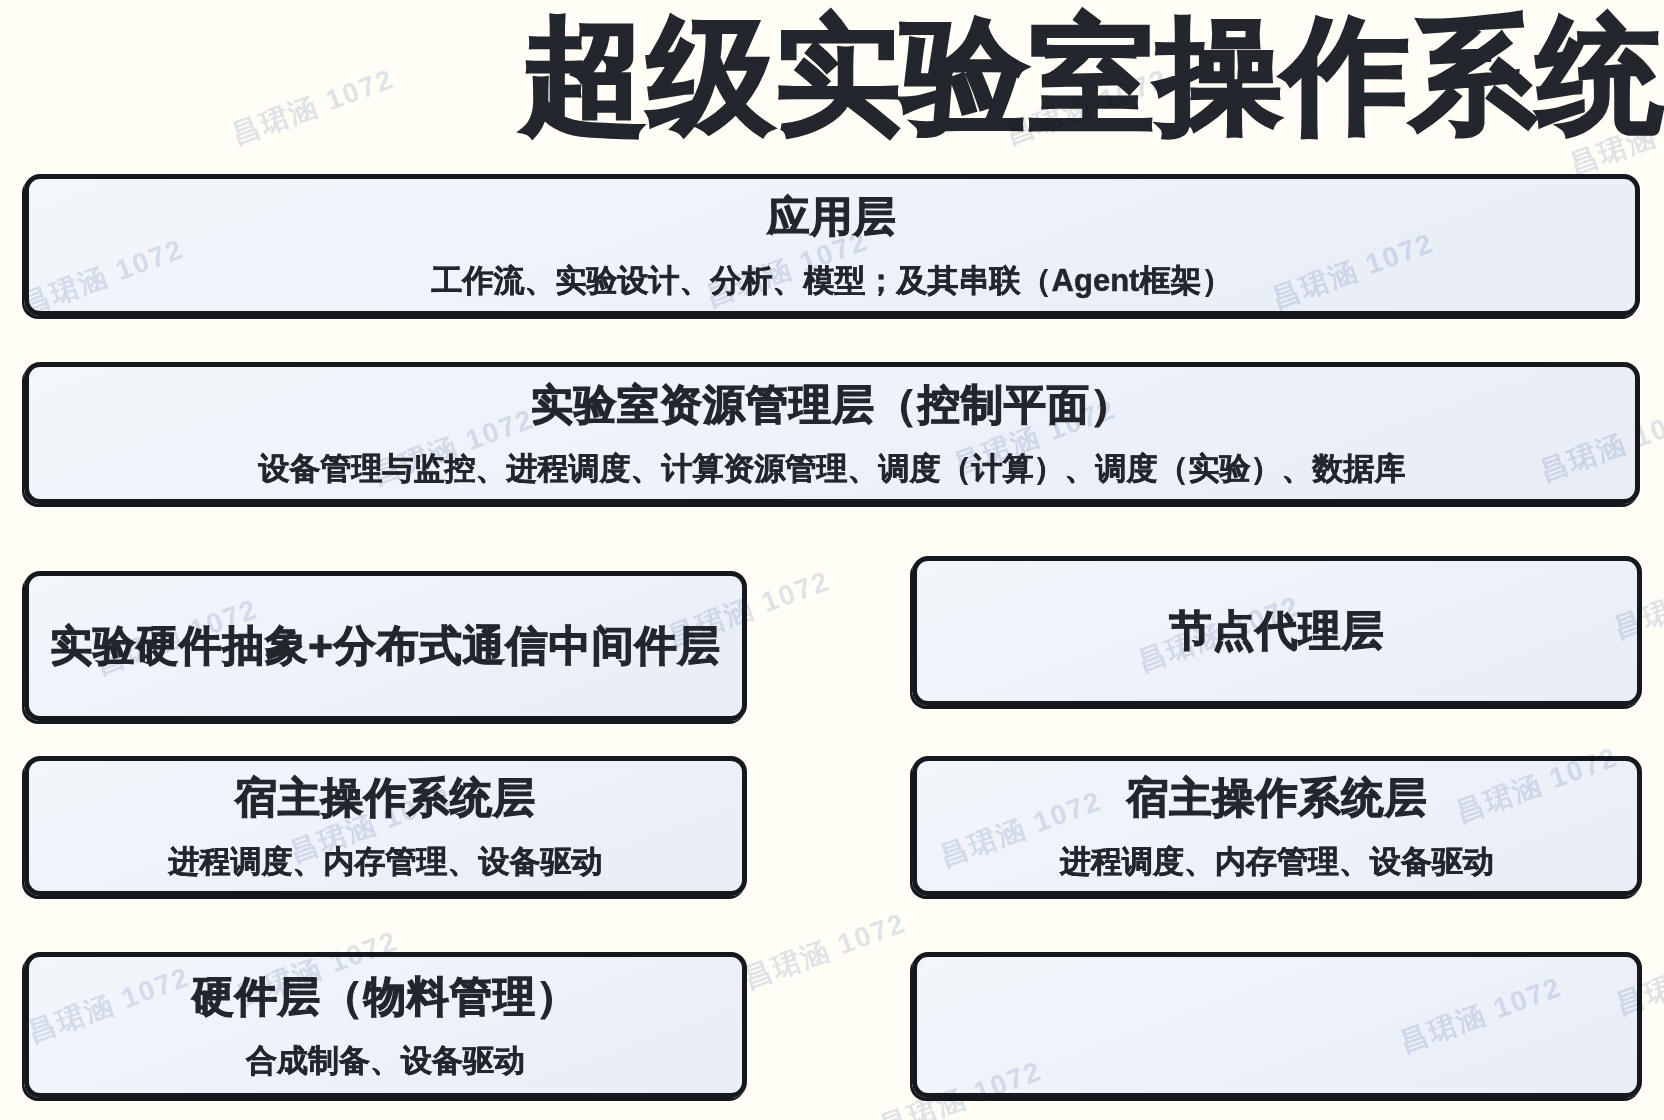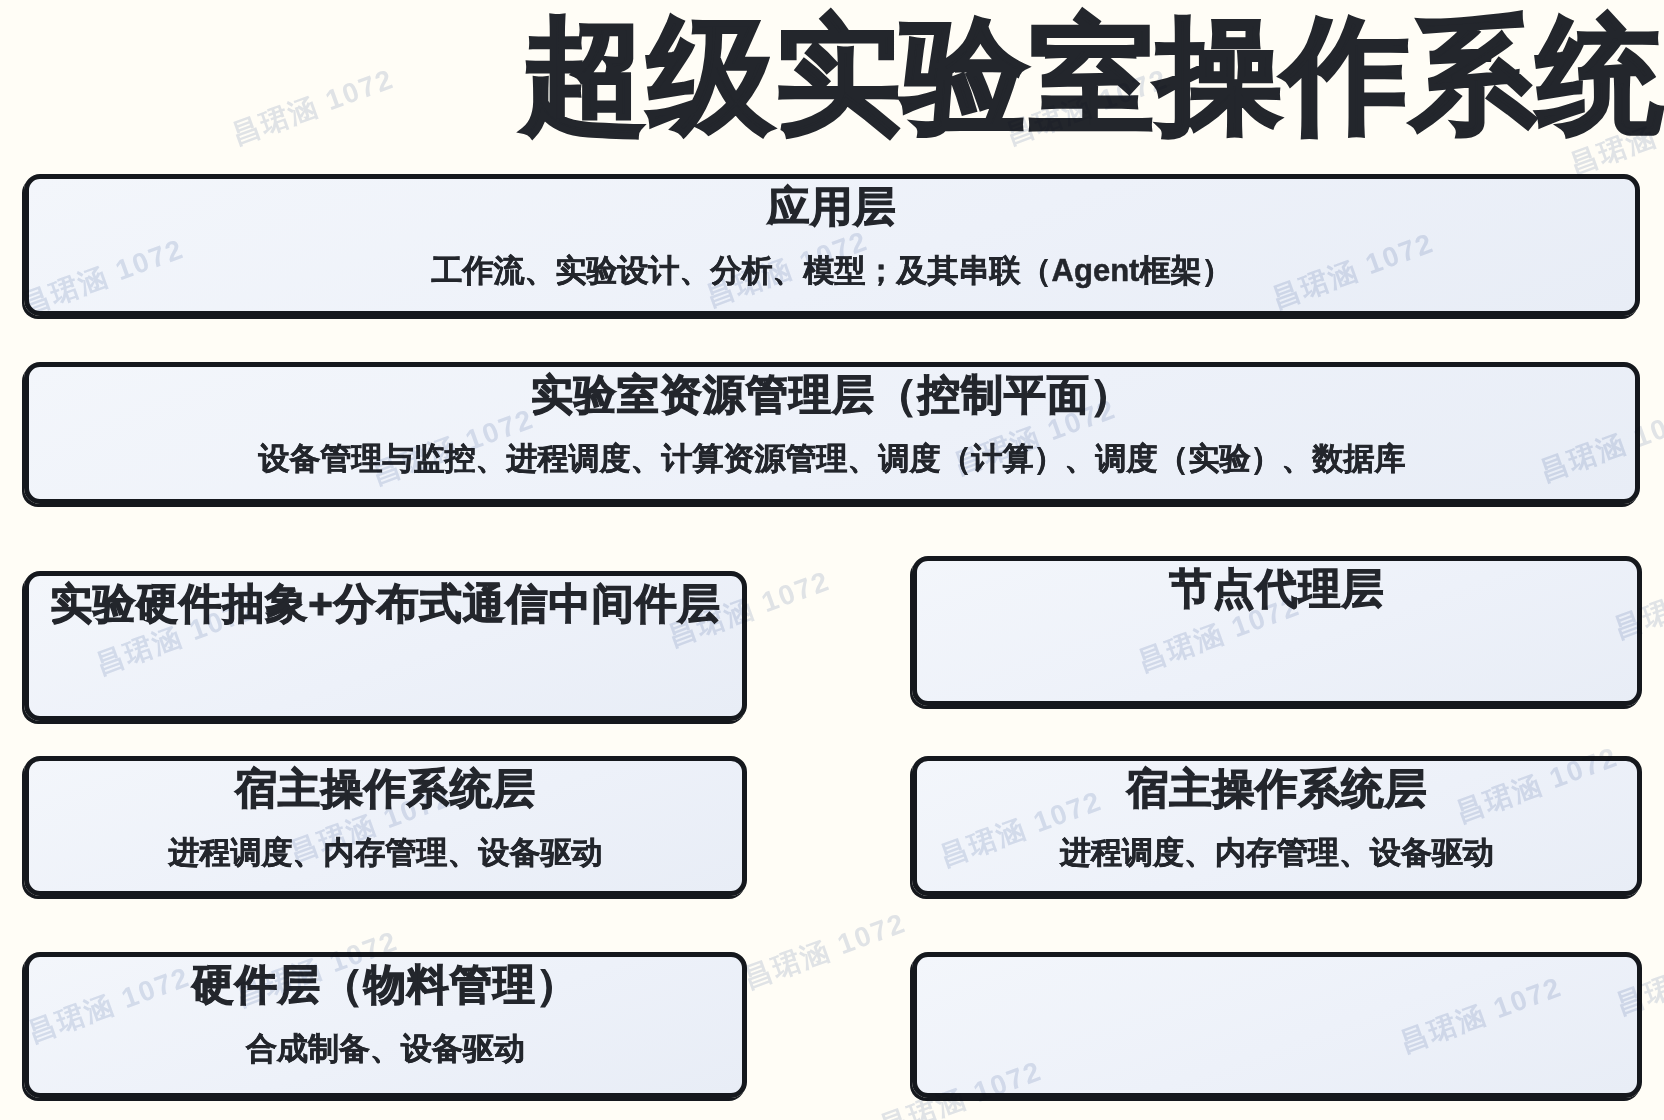--- a/index.html
+++ b/index.html
@@ -40,21 +40,21 @@
   }
   .box{
     position:absolute;
     background:linear-gradient(160deg, var(--box-fill-light) 0%, var(--box-fill) 55%, #e8edf6 100%);
     border:5px solid var(--box-border);
     border-radius:16px;
     box-shadow:-2px 3px 0 0 var(--box-border);
     display:flex;
     flex-direction:column;
     align-items:center;
-    justify-content:flex-start;
+    justify-content:center;
     gap:15px;
     z-index:2;
     text-align:center;
   }
   .box-title{
     font-size:42px;
     font-weight:900;
     -webkit-text-stroke:1.2px var(--text);
     letter-spacing:1px;
     white-space:nowrap;

